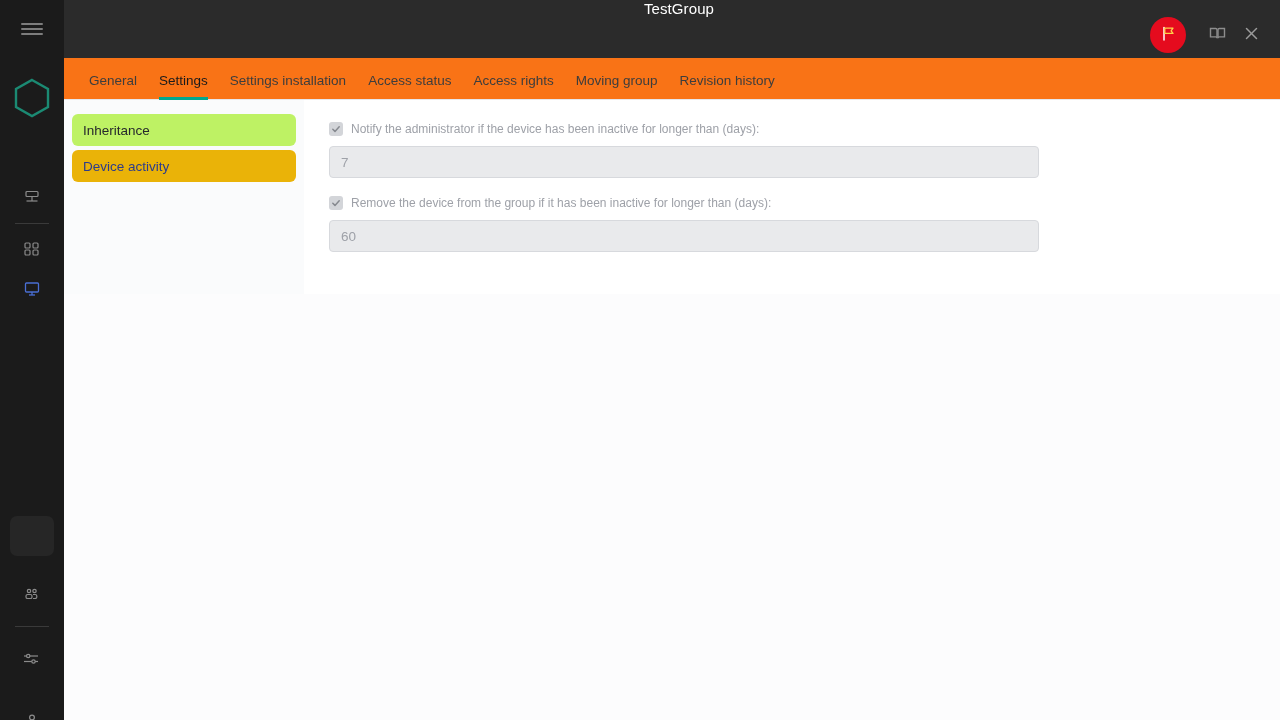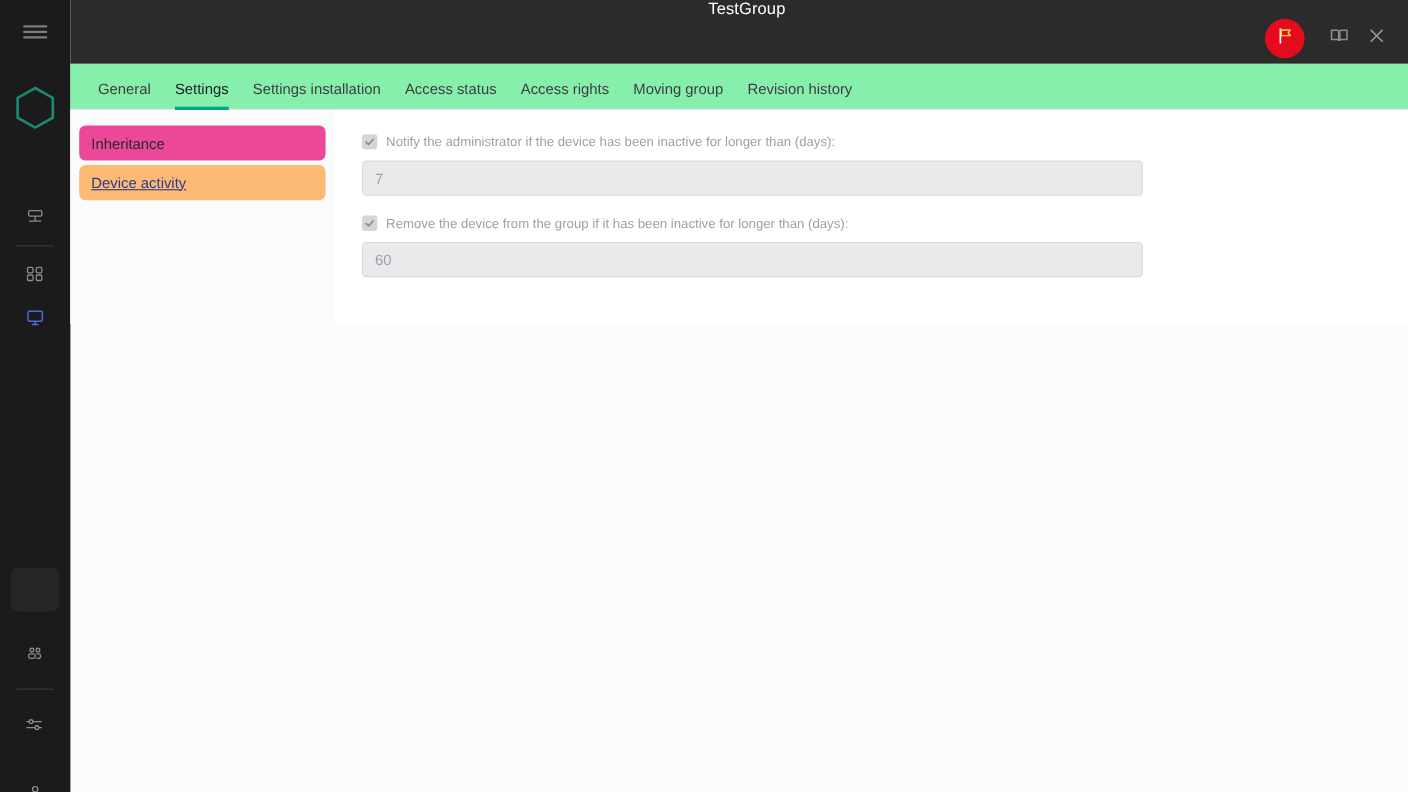--- a/index.html
+++ b/index.html
@@ -87,21 +87,21 @@
     display: flex; align-items: center; justify-content: center;
     cursor: pointer;
     color: #8d8d8d;
   }
   .hdr-icon + .hdr-icon { margin-left: 4px; }
 
   
   .tabbar {
     position: absolute; left: 64px; top: 58px;
     width: 1216px; height: 42px;
-    background: #86efac;
+    background: #f97316;
     border-bottom: 1px solid #e6e7ea;
     display: flex; align-items: flex-end;
     padding-left: 14px;
     z-index: 2;
   }
   .tab {
     position: relative;
     font-size: 13.5px;
     color: #3d3d3d;
     padding: 0 11px 11px 11px;
@@ -137,25 +137,24 @@
     height: 32px;
     margin: 0 8px 4px 8px;
     border-radius: 6px;
     display: flex; align-items: center;
     padding-left: 11px;
     font-size: 13.5px;
     color: #26282c;
     cursor: pointer;
     background: transparent;
   }
-  .subnav-item.plain { background: #ec4899; }
+  .subnav-item.plain { background: #bef264; }
   .subnav-item.selected {
-    background: #fdba74;
+    background: #eab308;
     color: #2c3c8c;
-    text-decoration: underline;
   }
 
   .panel {
     flex: 1;
     padding: 22px 0 0 25px;
   }
   .field-label {
     display: flex; align-items: center;
     font-size: 12px;
     color: #9ea1a8;

